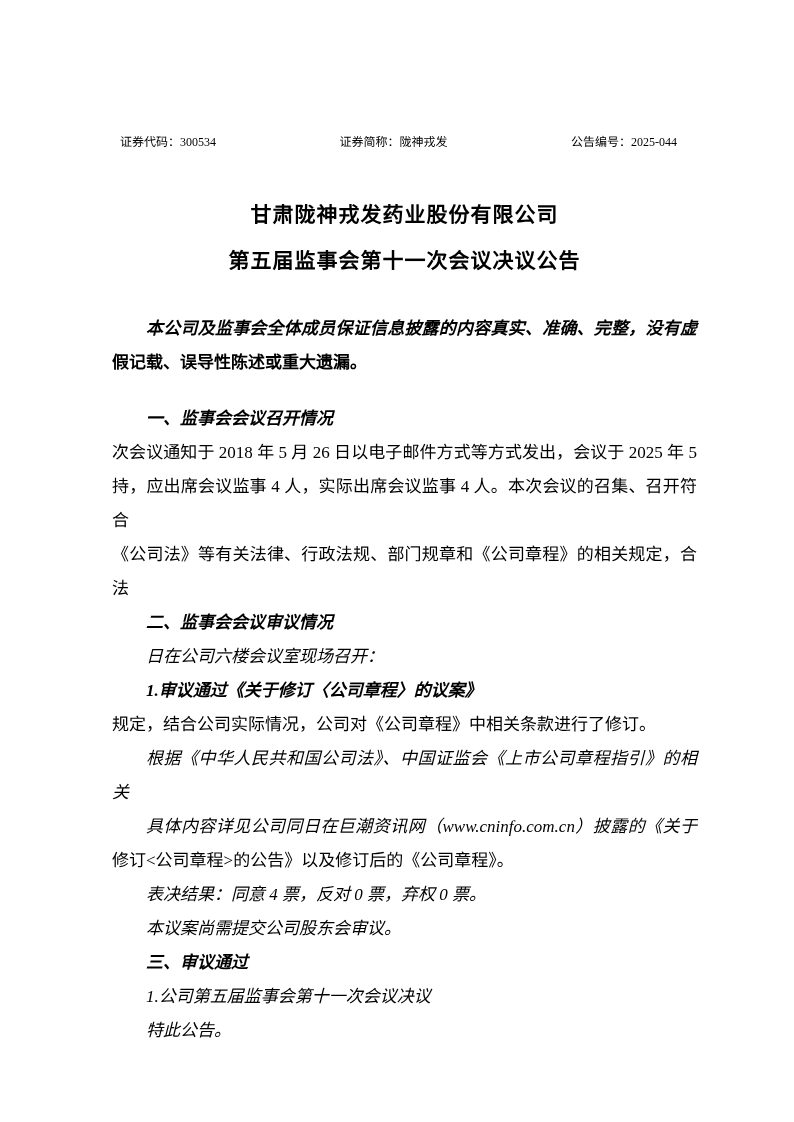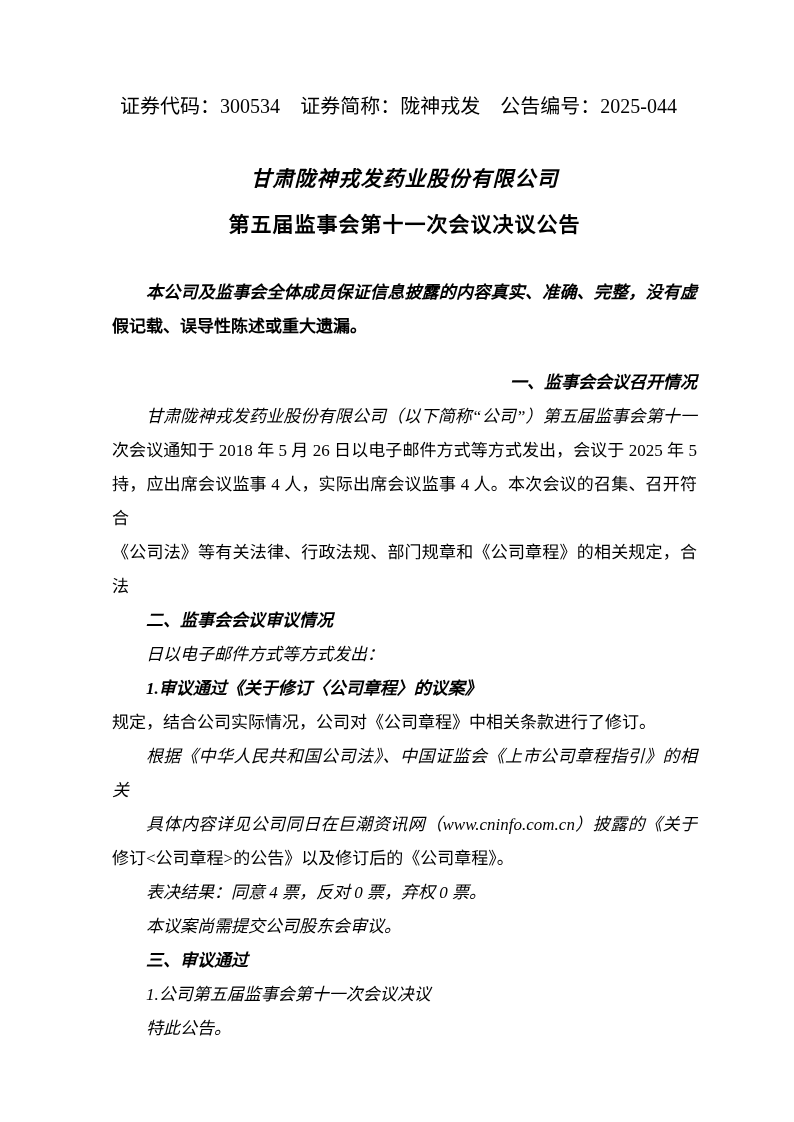--- a/index.html
+++ b/index.html
@@ -17,36 +17,36 @@
     padding: 96px 97px 0 112px;
     background: #ffffff;
     color: #000000;
     font-family: "Liberation Serif", "DejaVu Serif", serif;
     overflow: hidden;
   }
   .doc-header {
     display: flex;
     justify-content: space-between;
     align-items: baseline;
-    font-size: 20px;
+    font-size: 12px;
     line-height: 20px;
     padding: 0 20px 0 8px;
     white-space: nowrap;
+    margin-top: 36px;
   }
   .doc-title {
     font-size: 21px;
     font-weight: bold;
     text-align: center;
     margin: 0;
     line-height: 46px;
     letter-spacing: 1px;
   }
   .doc-title.first {
     margin-top: 40px;
-    font-style: italic;
   }
   .doc-body {
     display: block;
   }
   .block {
     margin: 0;
     font-size: 17px;
     line-height: 34px;
   }
   .block.bold {
@@ -76,34 +76,33 @@
   </header>
 
   <h1 class="doc-title first">甘肃陇神戎发药业股份有限公司</h1>
   <h1 class="doc-title">第五届监事会第十一次会议决议公告</h1>
 
   <main class="doc-body" id="doc-body">
       <section class="block bold" style="margin-top: 28px;">
         <div class="line indent fill">本公司及监事会全体成员保证信息披露的内容真实、准确、完整，没有虚</div>
         <div class="line">假记载、误导性陈述或重大遗漏。</div>
       </section>
-      <section class="block bold" style="margin-top: 22px; text-align: right;">
+      <section class="block bold" style="margin-top: 22px;">
         <div class="line indent">一、监事会会议召开情况</div>
       </section>
       <section class="block">
-        <div class="line indent fill">甘肃陇神戎发药业股份有限公司（以下简称“公司”）第五届监事会第十一</div>
         <div class="line fill">次会议通知于 2018 年 5 月 26 日以电子邮件方式等方式发出，会议于 2025 年 5</div>
         <div class="line fill">持，应出席会议监事 4 人，实际出席会议监事 4 人。本次会议的召集、召开符合</div>
         <div class="line fill">《公司法》等有关法律、行政法规、部门规章和《公司章程》的相关规定，合法</div>
       </section>
       <section class="block bold">
         <div class="line indent">二、监事会会议审议情况</div>
       </section>
       <section class="block">
-        <div class="line indent">日以电子邮件方式等方式发出：</div>
+        <div class="line indent">日在公司六楼会议室现场召开：</div>
       </section>
       <section class="block bold">
         <div class="line indent">1.审议通过《关于修订〈公司章程〉的议案》</div>
       </section>
       <section class="block">
         <div class="line">规定，结合公司实际情况，公司对《公司章程》中相关条款进行了修订。</div>
         <div class="line indent fill">根据《中华人民共和国公司法》、中国证监会《上市公司章程指引》的相关</div>
       </section>
       <section class="block">
         <div class="line indent fill">具体内容详见公司同日在巨潮资讯网（www.cninfo.com.cn）披露的《关于</div>

